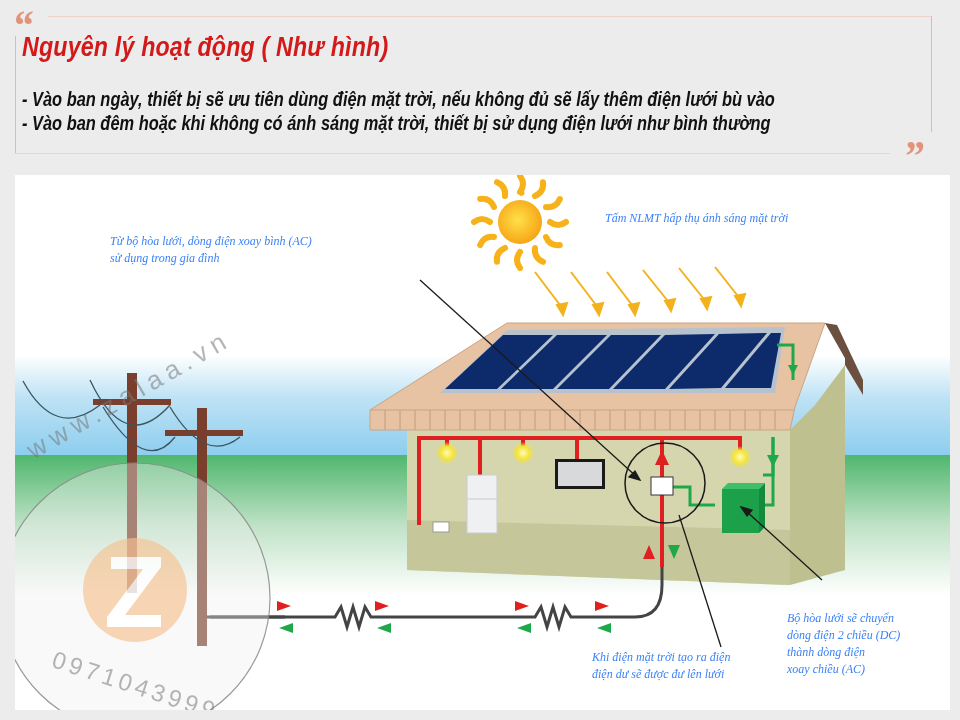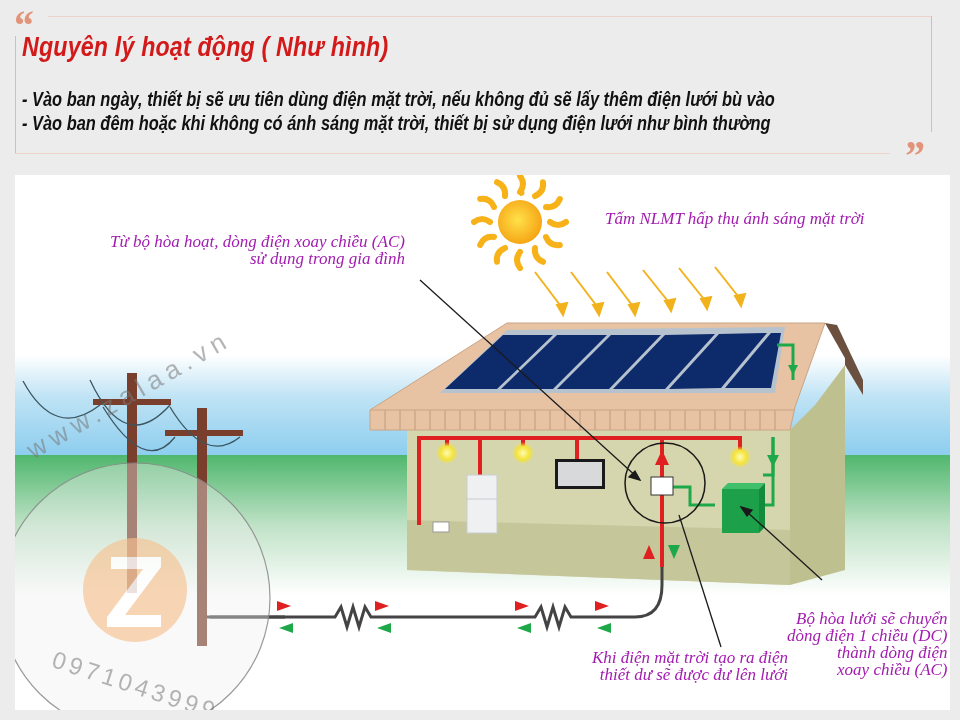--- a/index.html
+++ b/index.html
@@ -11,21 +11,21 @@
   .frame-bottom { position: absolute; left: 15px; top: 153px; width: 875px; height: 1px; background: #eed3cb; }
   .quote-open { position: absolute; left: 12px; top: 4px; font-family: "Liberation Serif", serif; font-style: italic; font-weight: bold; font-size: 42px; color: #e2947a; line-height: 1; }
   .quote-close { position: absolute; left: 903px; top: 135px; font-family: "Liberation Serif", serif; font-style: italic; font-weight: bold; font-size: 42px; color: #e2947a; line-height: 1; }
   .title { position: absolute; left: 22px; top: 32px; font-family: "Liberation Sans", sans-serif; font-weight: bold; font-style: italic; font-size: 27px; color: #d31a1a; transform: scaleX(0.86); transform-origin: left; letter-spacing: 0.2px; white-space: nowrap; }
   .bullet { position: absolute; left: 22px; font-weight: bold; font-style: italic; font-size: 20px; color: #111; transform: scaleX(0.82); transform-origin: left; white-space: nowrap; }
   .b1 { top: 88px; }
   .b2 { top: 112px; }
 
   .diagram { position: absolute; left: 15px; top: 175px; width: 935px; height: 535px; background: #fff; overflow: hidden; }
   .diagram svg { position: absolute; left: 0; top: 0; }
-  .label { position: absolute; font-family: "Liberation Serif", serif; font-style: italic; font-size: 17px; color: #a21caf; line-height: 17px; white-space: nowrap; text-align: right; }
+  .label { position: absolute; font-family: "Liberation Serif", serif; font-style: italic; font-size: 12px; color: #3b82f6; line-height: 17px; white-space: nowrap; }
   .lbl-ac { left: 95px; top: 58px; }
   .lbl-panel { left: 590px; top: 35px; }
   .lbl-inverter { left: 772px; top: 407px; margin-top: 28px; }
   .lbl-excess { left: 577px; top: 474px; }
   .lbl-line { display: block; }
   .strip-bottom { position: absolute; left: 0; top: 710px; width: 960px; height: 10px; background: #ececec; }
   .wm { position: absolute; font-family: "Liberation Sans", sans-serif; color: rgba(120,120,120,0.55); }
 </style>
 </head>
 <body>
@@ -236,30 +236,30 @@
       <circle cx="120" cy="423" r="135" fill="rgba(240,240,240,0.45)" stroke="#8a8a8a" stroke-width="1.2"></circle>
       <circle cx="120" cy="415" r="52" fill="#f6c79a" opacity="0.85"></circle>
       <polygon points="96,382 146,382 146,392 110,440 146,440 146,452 92,452 92,442 128,394 96,394" fill="#ffffff"></polygon>
     </g>
   </svg>
 
   <div class="wm" style="left:14px; top:262px; font-size:26px; letter-spacing:6px; transform: rotate(-30deg); transform-origin:left;">www.zalaa.vn</div>
   <div class="wm" style="left:38px; top:470px; font-size:24px; letter-spacing:4px; transform: rotate(18deg); transform-origin:left;">0971043999</div>
 
   <div class="label lbl-ac">
-    <span class="lbl-line">Từ bộ hòa hoạt, dòng điện xoay chiều (AC)</span>
+    <span class="lbl-line">Từ bộ hòa lưới, dòng điện xoay bình (AC)</span>
     <span class="lbl-line">sử dụng trong gia đình</span>
   </div>
   <div class="label lbl-panel">
     <span class="lbl-line">Tấm NLMT hấp thụ ánh sáng mặt trời</span>
   </div>
   <div class="label lbl-inverter">
     <span class="lbl-line">Bộ hòa lưới sẽ chuyển</span>
-    <span class="lbl-line">dòng điện 1 chiều (DC)</span>
+    <span class="lbl-line">dòng điện 2 chiều (DC)</span>
     <span class="lbl-line">thành dòng điện</span>
     <span class="lbl-line">xoay chiều (AC)</span>
   </div>
   <div class="label lbl-excess">
     <span class="lbl-line">Khi điện mặt trời tạo ra điện</span>
-    <span class="lbl-line">thiết dư sẽ được đư lên lưới</span>
+    <span class="lbl-line">điện dư sẽ được đư lên lưới</span>
   </div>
 </div>
 <div class="strip-bottom"></div>
 
 </body></html>

